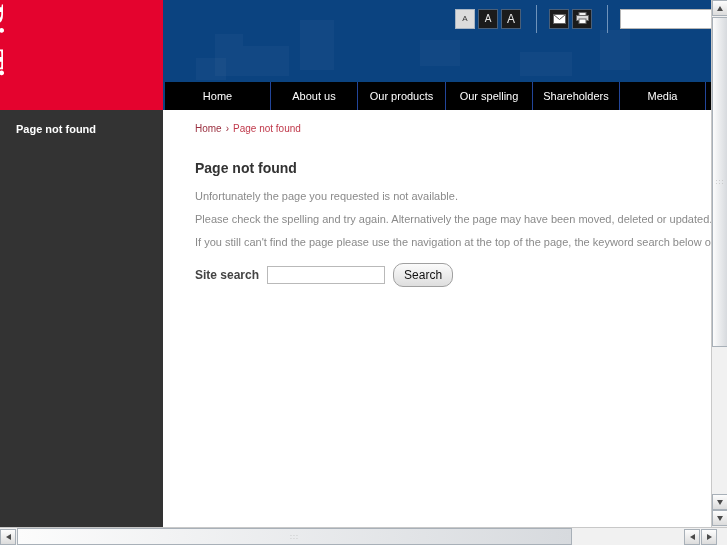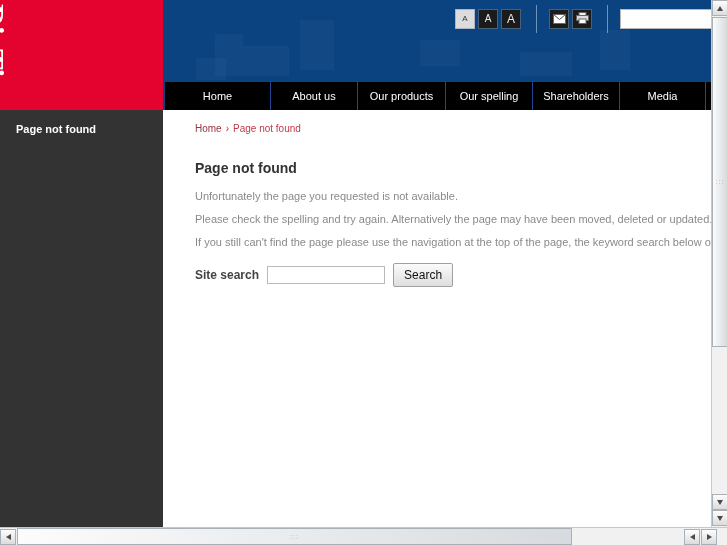--- a/index.html
+++ b/index.html
@@ -231,21 +231,21 @@
     box-sizing: border-box;
     margin-right: 8px;
   }
   #site-search-button {
     height: 24px;
     padding: 0 10px;
     font-size: 12px;
     color: #111111;
     background: linear-gradient(#fbfbfb, #dedede);
     border: 1px solid #a0a0a0;
-    border-radius: 2px;
+    border-radius: 10px;
     cursor: pointer;
     font-family: "Liberation Sans", sans-serif;
   }
 
   
   #vscroll {
     position: absolute;
     right: 0; top: 0;
     width: 16px;
     height: 527px;

